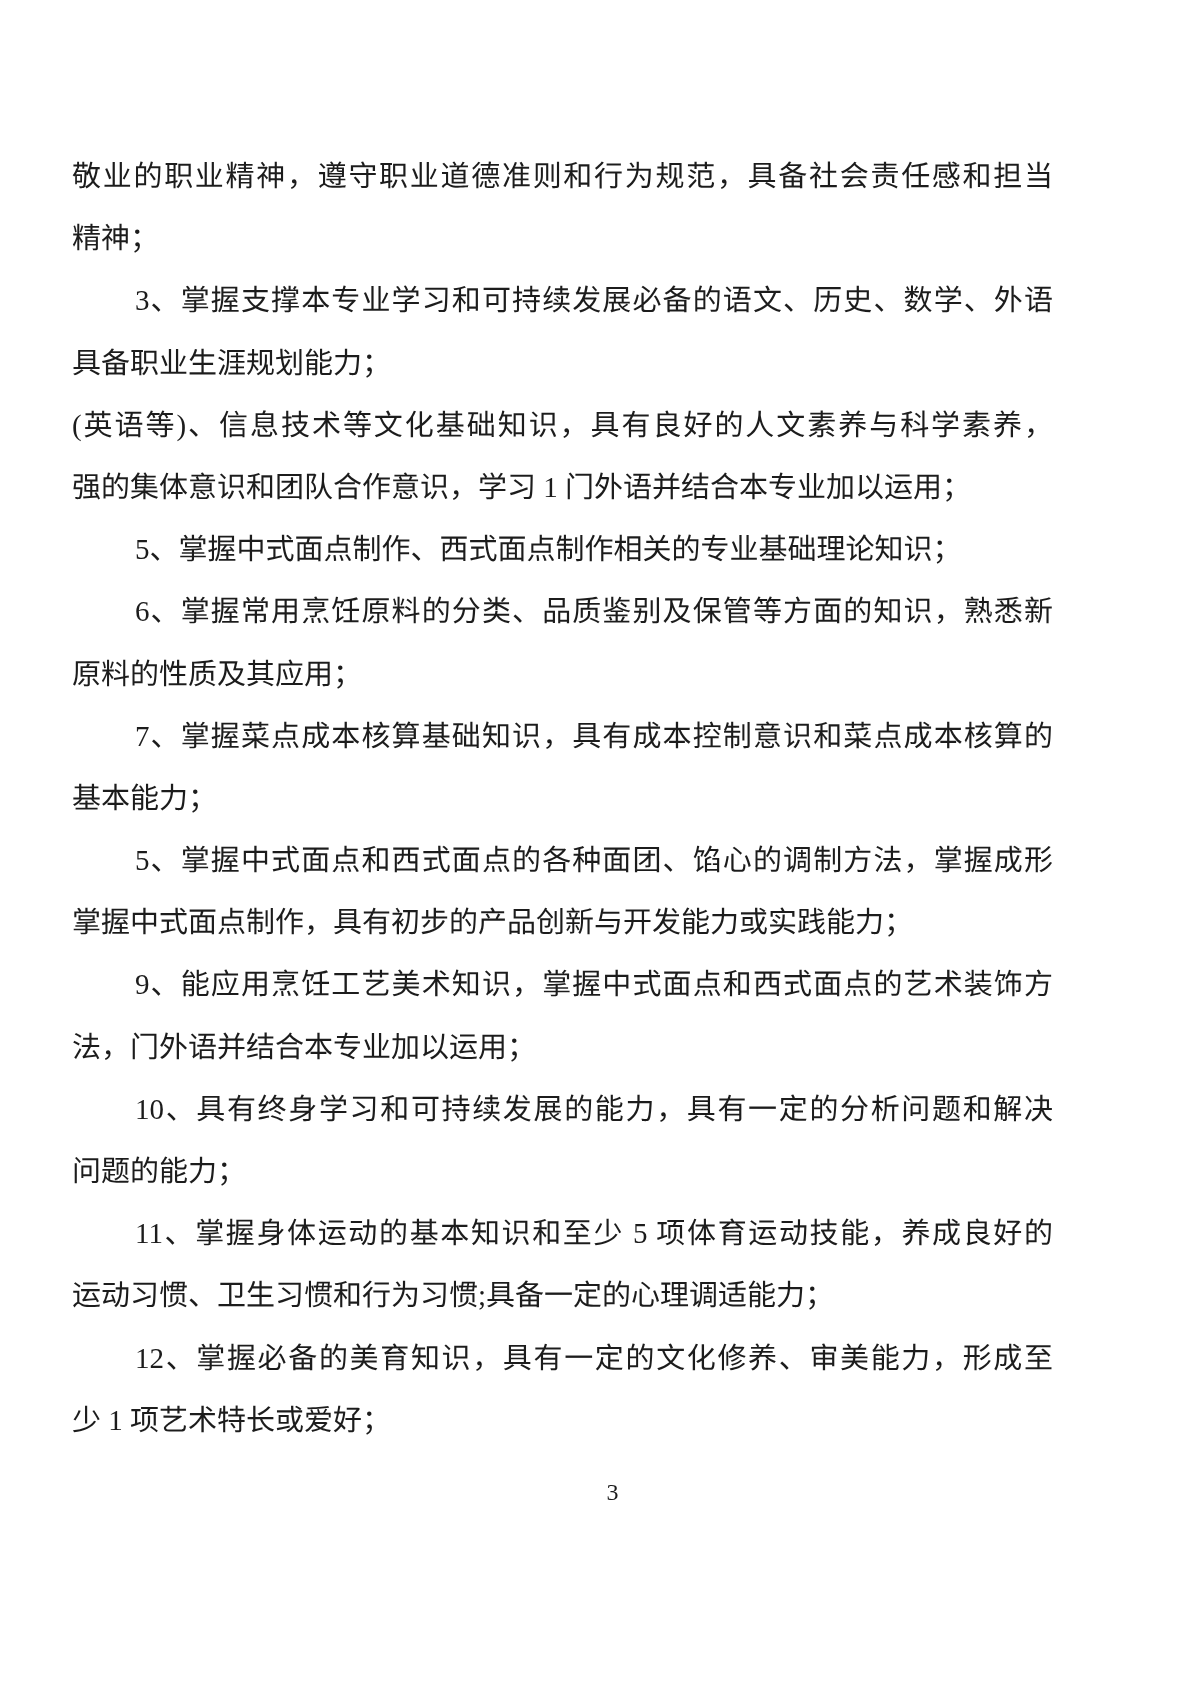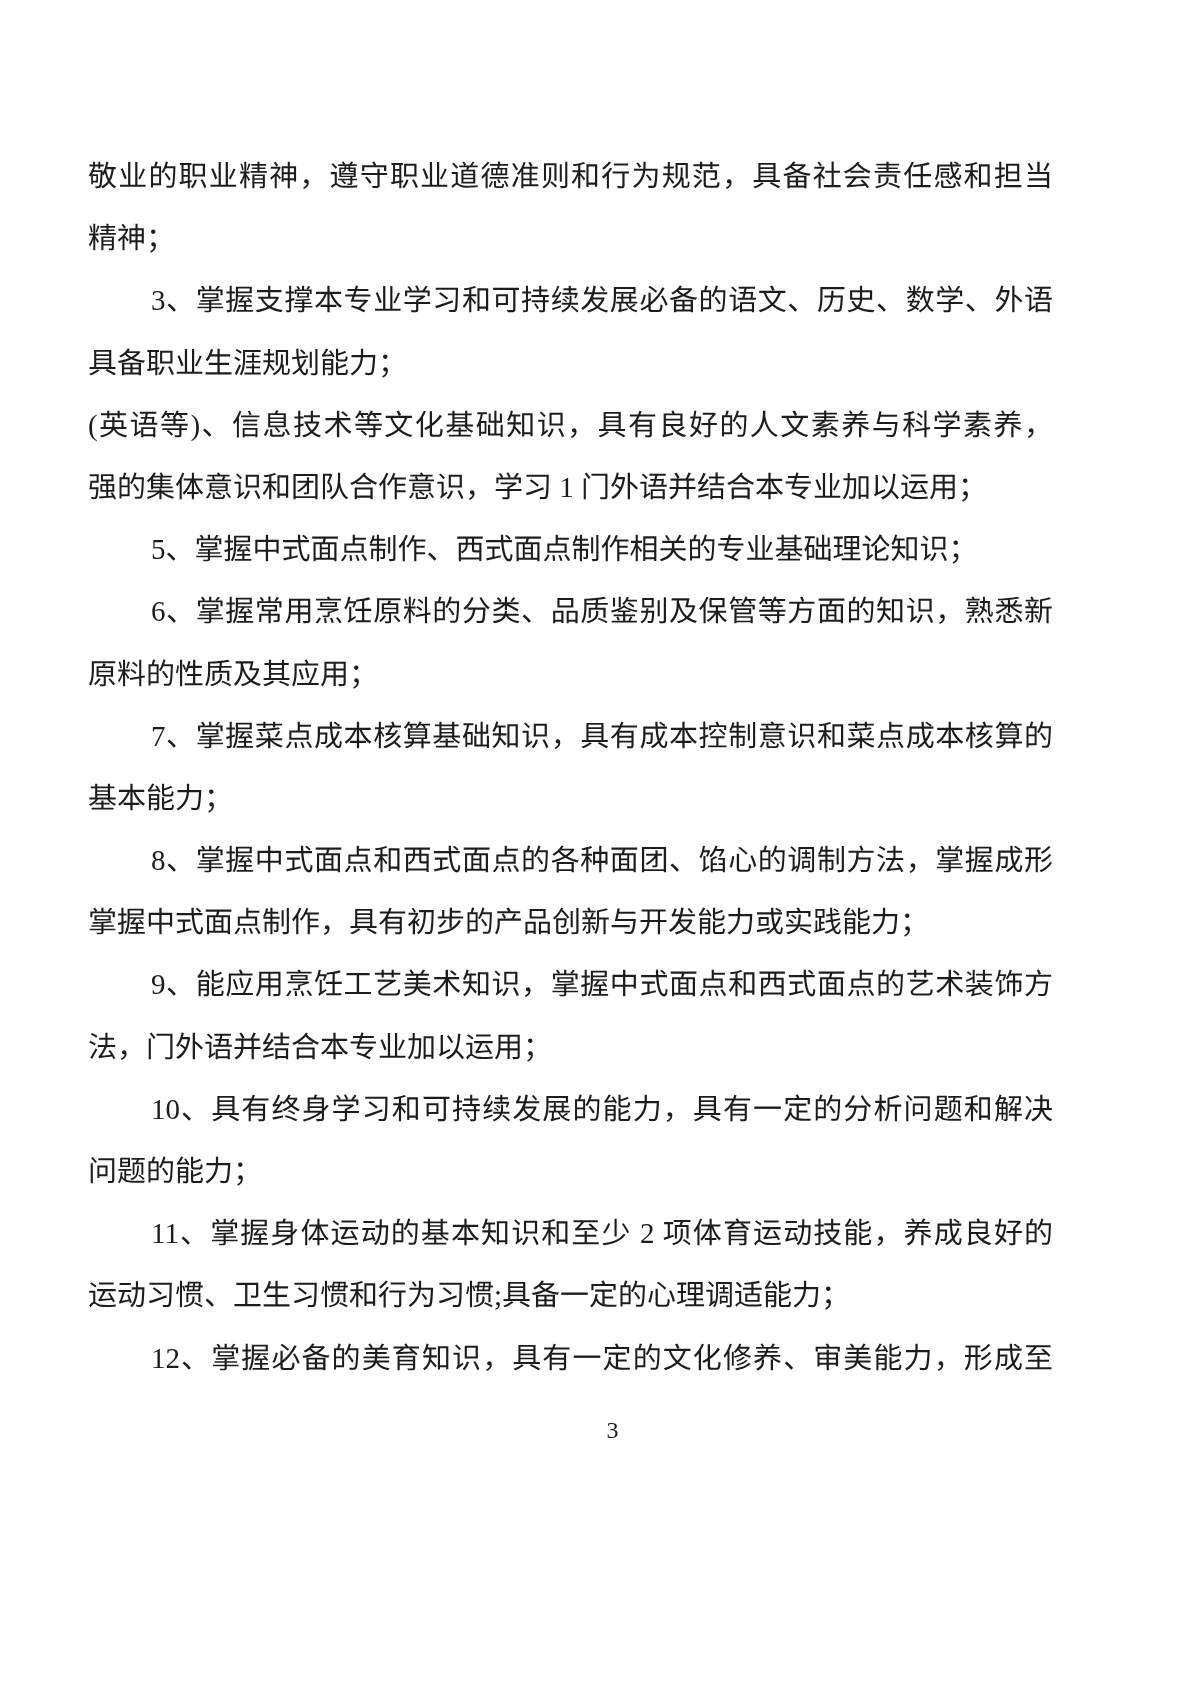--- a/index.html
+++ b/index.html
@@ -13,21 +13,20 @@
     height: 1683px;
     margin: 0 auto;
     background: #ffffff;
     box-sizing: border-box;
     overflow: hidden;
     font-family: "Liberation Serif", "DejaVu Serif", serif;
     color: #1c1c1c;
   }
   .doc-body {
     padding: 145px 137px 0 72px;
-    margin-left: 16px;
   }
   .line {
     font-size: 29px;
     height: 62.2px;
     line-height: 62.2px;
     text-align: justify;
     white-space: normal;
     font-weight: 400;
   }
   .line.fill {
@@ -58,26 +57,27 @@
       <div class="line">精神；</div>
       <div class="line indent fill">3、掌握支撑本专业学习和可持续发展必备的语文、历史、数学、外语</div>
       <div class="line">具备职业生涯规划能力；</div>
       <div class="line fill">(英语等)、信息技术等文化基础知识，具有良好的人文素养与科学素养，</div>
       <div class="line">强的集体意识和团队合作意识，学习 1 门外语并结合本专业加以运用；</div>
       <div class="line indent">5、掌握中式面点制作、西式面点制作相关的专业基础理论知识；</div>
       <div class="line indent fill">6、掌握常用烹饪原料的分类、品质鉴别及保管等方面的知识，熟悉新</div>
       <div class="line">原料的性质及其应用；</div>
       <div class="line indent fill">7、掌握菜点成本核算基础知识，具有成本控制意识和菜点成本核算的</div>
       <div class="line">基本能力；</div>
-      <div class="line indent fill">8、掌握中式面点和西式面点的各种面团、馅心的调制方法，掌握成形</div>
+      <div class="line indent fill">5、掌握中式面点和西式面点的各种面团、馅心的调制方法，掌握成形</div>
       <div class="line">掌握中式面点制作，具有初步的产品创新与开发能力或实践能力；</div>
       <div class="line indent fill">9、能应用烹饪工艺美术知识，掌握中式面点和西式面点的艺术装饰方</div>
       <div class="line">法，门外语并结合本专业加以运用；</div>
       <div class="line indent fill">10、具有终身学习和可持续发展的能力，具有一定的分析问题和解决</div>
       <div class="line">问题的能力；</div>
-      <div class="line indent fill">11、掌握身体运动的基本知识和至少 2 项体育运动技能，养成良好的</div>
+      <div class="line indent fill">11、掌握身体运动的基本知识和至少 5 项体育运动技能，养成良好的</div>
       <div class="line">运动习惯、卫生习惯和行为习惯;具备一定的心理调适能力；</div>
       <div class="line indent fill">12、掌握必备的美育知识，具有一定的文化修养、审美能力，形成至</div>
+      <div class="line">少 1 项艺术特长或爱好；</div>
     </div>
   <div class="footer">
     <span class="page-num">3</span>
   </div>
 </div>
 
 </body></html>

